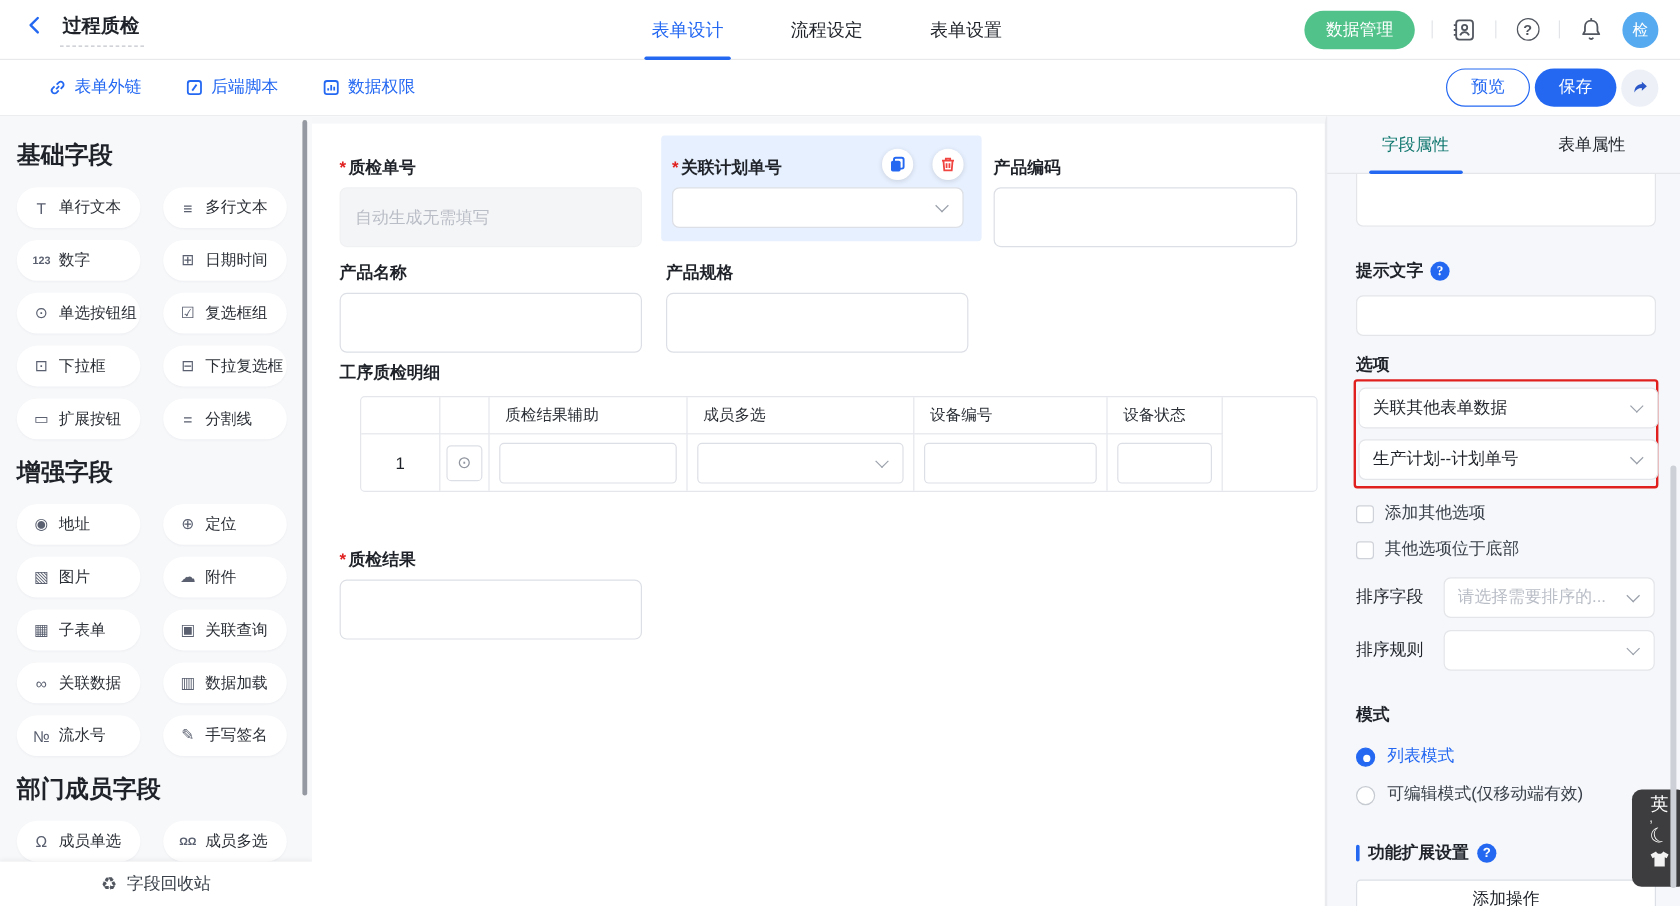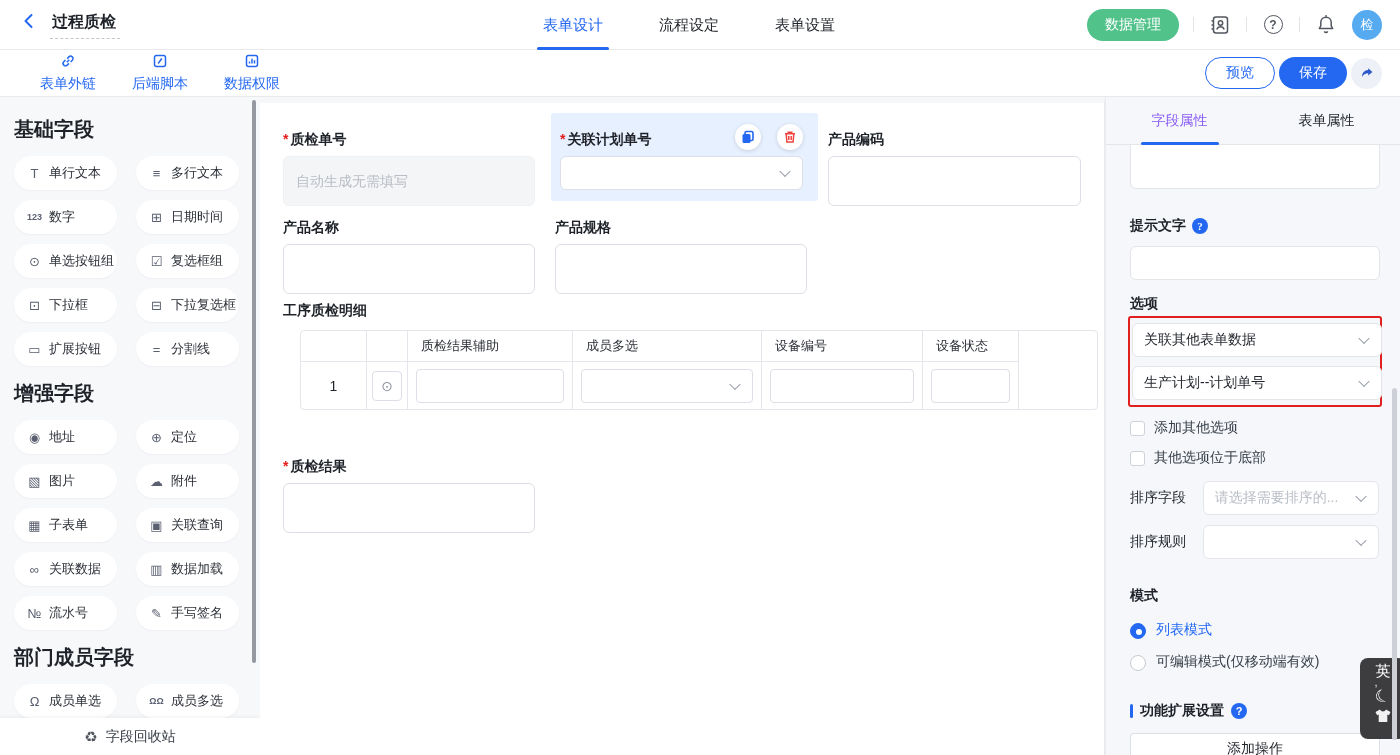--- a/index.html
+++ b/index.html
@@ -18,21 +18,21 @@
   .tb-right { margin-left:auto; display:flex; align-items:center; gap:14px; padding-right:18px; }
   .btn-green { background:#50c28a; color:#fff; border:none; font-size:14px; padding:7px 18px; border-radius:16px; cursor:pointer; }
   .tb-sep { width:1px; height:15px; background:#e2e4e8; }
   .tb-icon { width:24px; height:24px; display:flex; align-items:center; justify-content:center; cursor:pointer; color:#51565f; }
   .help-circle { width:19px; height:19px; border:1.6px solid #51565f; border-radius:50%; font-size:12px; font-weight:700; display:flex; align-items:center; justify-content:center; color:#51565f; }
   .avatar { width:30px; height:30px; border-radius:50%; background:#55aaf0; color:#fff; font-size:13px; display:flex; align-items:center; justify-content:center; cursor:pointer; }
 
   
   .toolbar { height:47px; background:#fff; border-bottom:1px solid #e8e9eb; display:flex; align-items:center; padding:0 18px 0 40px; }
   .tool-links { display:flex; gap:36px; }
-  .tool-link { display:flex; align-items:center; gap:6px; color:#2468f2; font-size:14px; cursor:pointer;flex-direction:column; }
+  .tool-link { display:flex; align-items:center; gap:6px; color:#2468f2; font-size:14px; cursor:pointer; }
   .tool-right { margin-left:auto; display:flex; align-items:center; gap:4px; }
   .btn-preview { background:#fff; color:#2468f2; border:1px solid #2468f2; border-radius:16px; padding:6px 20px; font-size:14px; cursor:pointer; }
   .btn-save { background:#2468f2; color:#fff; border:none; border-radius:16px; padding:7px 20px; font-size:14px; cursor:pointer; }
   .btn-share { width:31px; height:31px; border-radius:50%; background:#edf1f7; border:none; display:flex; align-items:center; justify-content:center; cursor:pointer; }
 
   
   .main { display:flex; height:658px; }
 
   
   .sidebar { width:260px; background:#f7f8fa; position:relative; padding:19px 0 0 14px; overflow:hidden; }
@@ -67,21 +67,21 @@
   .sf-c { border-right:1px solid #e4e6ec; display:flex; align-items:center; justify-content:center; position:relative; }
   .sf-tall { grid-column:7; grid-row:1/3; }
   .sf-input { height:34px; width:calc(100% - 16px); border:1px solid #dcdfe5; border-radius:4px; background:#fff; font-family:inherit; padding:0 8px; }
   .sf-selwrap { position:relative; height:34px; width:calc(100% - 16px); border:1px solid #dcdfe5; border-radius:4px; background:#fff; cursor:pointer; }
   .sf-target { width:30px; height:30px; border:1px solid #dcdfe5; border-radius:4px; display:flex; align-items:center; justify-content:center; color:#8f949e; font-size:14px; cursor:pointer; background:#fff; }
 
   
   .panel { width:295px; background:#f5f7fa; border-left:1px solid #e9ebee; position:relative; }
   .pn-tabs { height:48px; display:flex; border-bottom:1px solid #e4e6e9; }
   .pn-tab { flex:1; display:flex; align-items:center; justify-content:center; font-size:14px; color:#1f2329; cursor:pointer; position:relative; }
-  .pn-tab.active { color:#8b5cf6; }
+  .pn-tab.active { color:#0f766e; }
   .pn-tab.active::after { content:""; position:absolute; left:50%; transform:translateX(-50%); bottom:-1px; width:78px; height:3px; background:#2468f2; border-radius:2px; }
   .pn-body { padding:0 21px 0 24px; }
   .cut-input { height:44px; width:250px; background:#fff; border:1px solid #e3e5e9; border-top:none; border-radius:0 0 6px 6px; }
   .pn-label { font-size:14px; font-weight:700; display:flex; align-items:center; gap:6px;font-family:Liberation Serif, serif; }
   .q-icon { width:16px; height:16px; border-radius:50%; background:#2468f2; color:#fff; font-size:11px; font-weight:700; display:flex; align-items:center; justify-content:center; cursor:pointer; }
   .pn-input { width:250px; height:34px; background:#fff; border:1px solid #e3e5e9; border-radius:6px; font-family:inherit; padding:0 10px; }
   .redbox { width:254px; border:2px solid #e0201f; border-radius:3px; padding:5px 0 5px 0; margin-left:-2px; padding-left:2px; display:flex; flex-direction:column; gap:9px; }
   .pn-select { position:relative; width:250px; height:34px; background:#fff; border:1px solid #e3e5e9; border-radius:6px; display:flex; align-items:center; padding:0 28px 0 11px; font-size:14px; color:#1f2329; cursor:pointer; }
   .pn-select .ph { color:#b9bdc6; white-space:nowrap; overflow:hidden; }
   .chk-row { display:flex; align-items:center; gap:9px; font-size:14px; color:#394049; cursor:pointer; }

